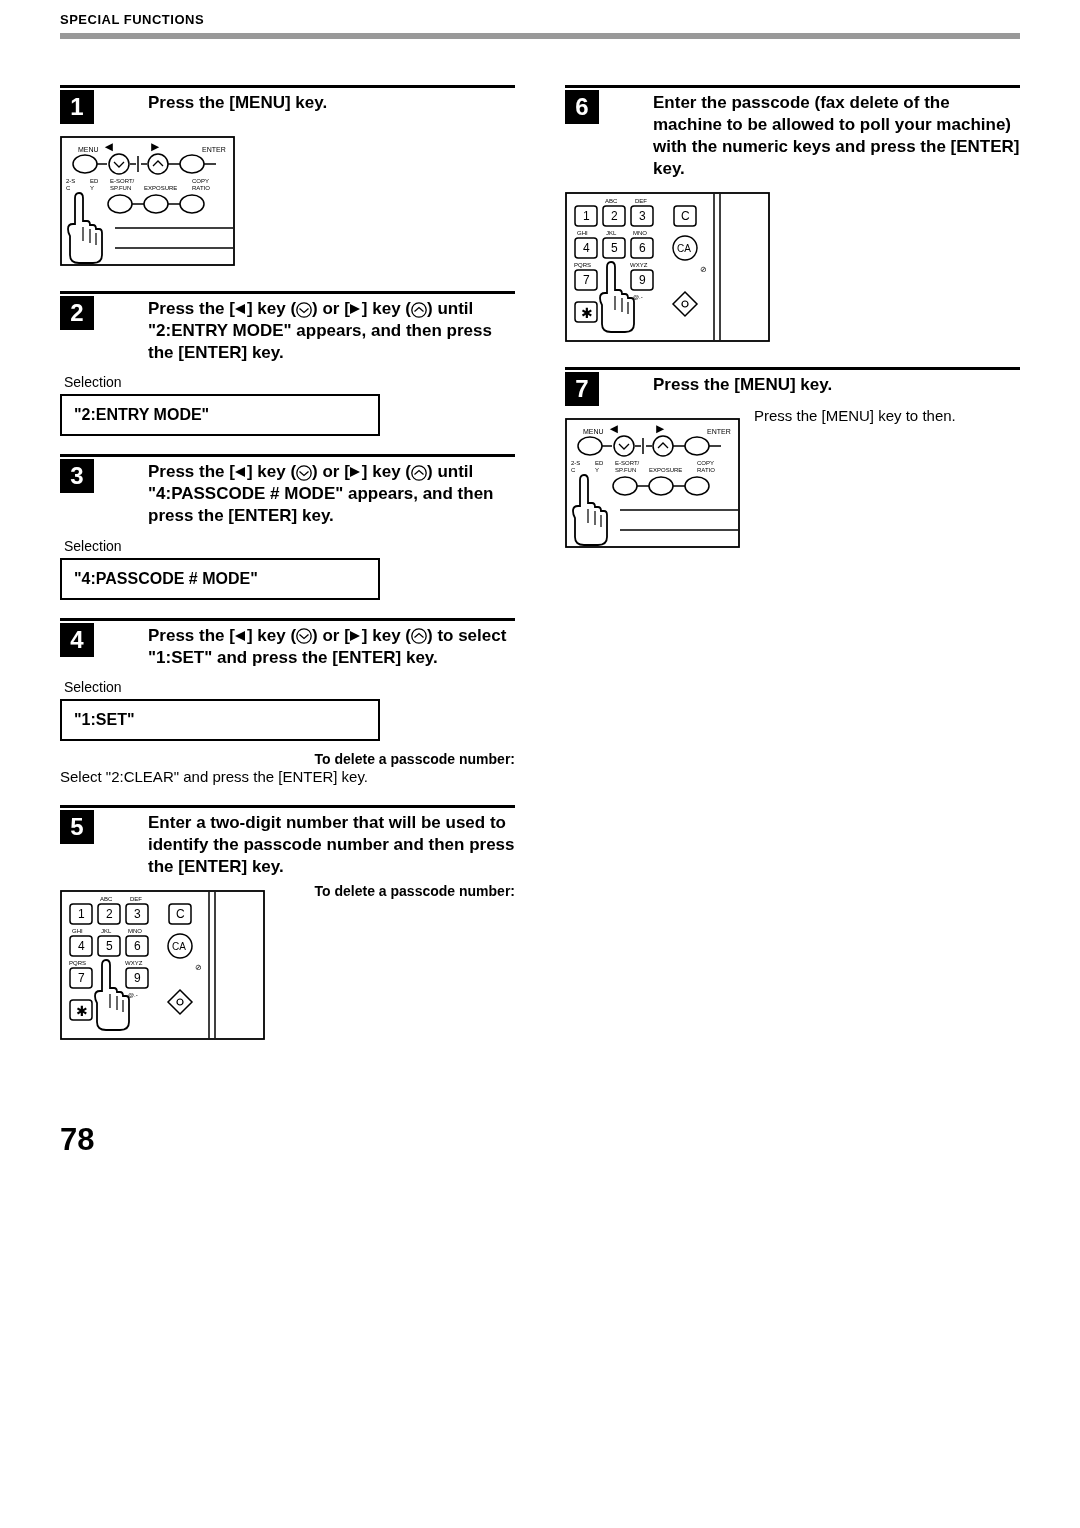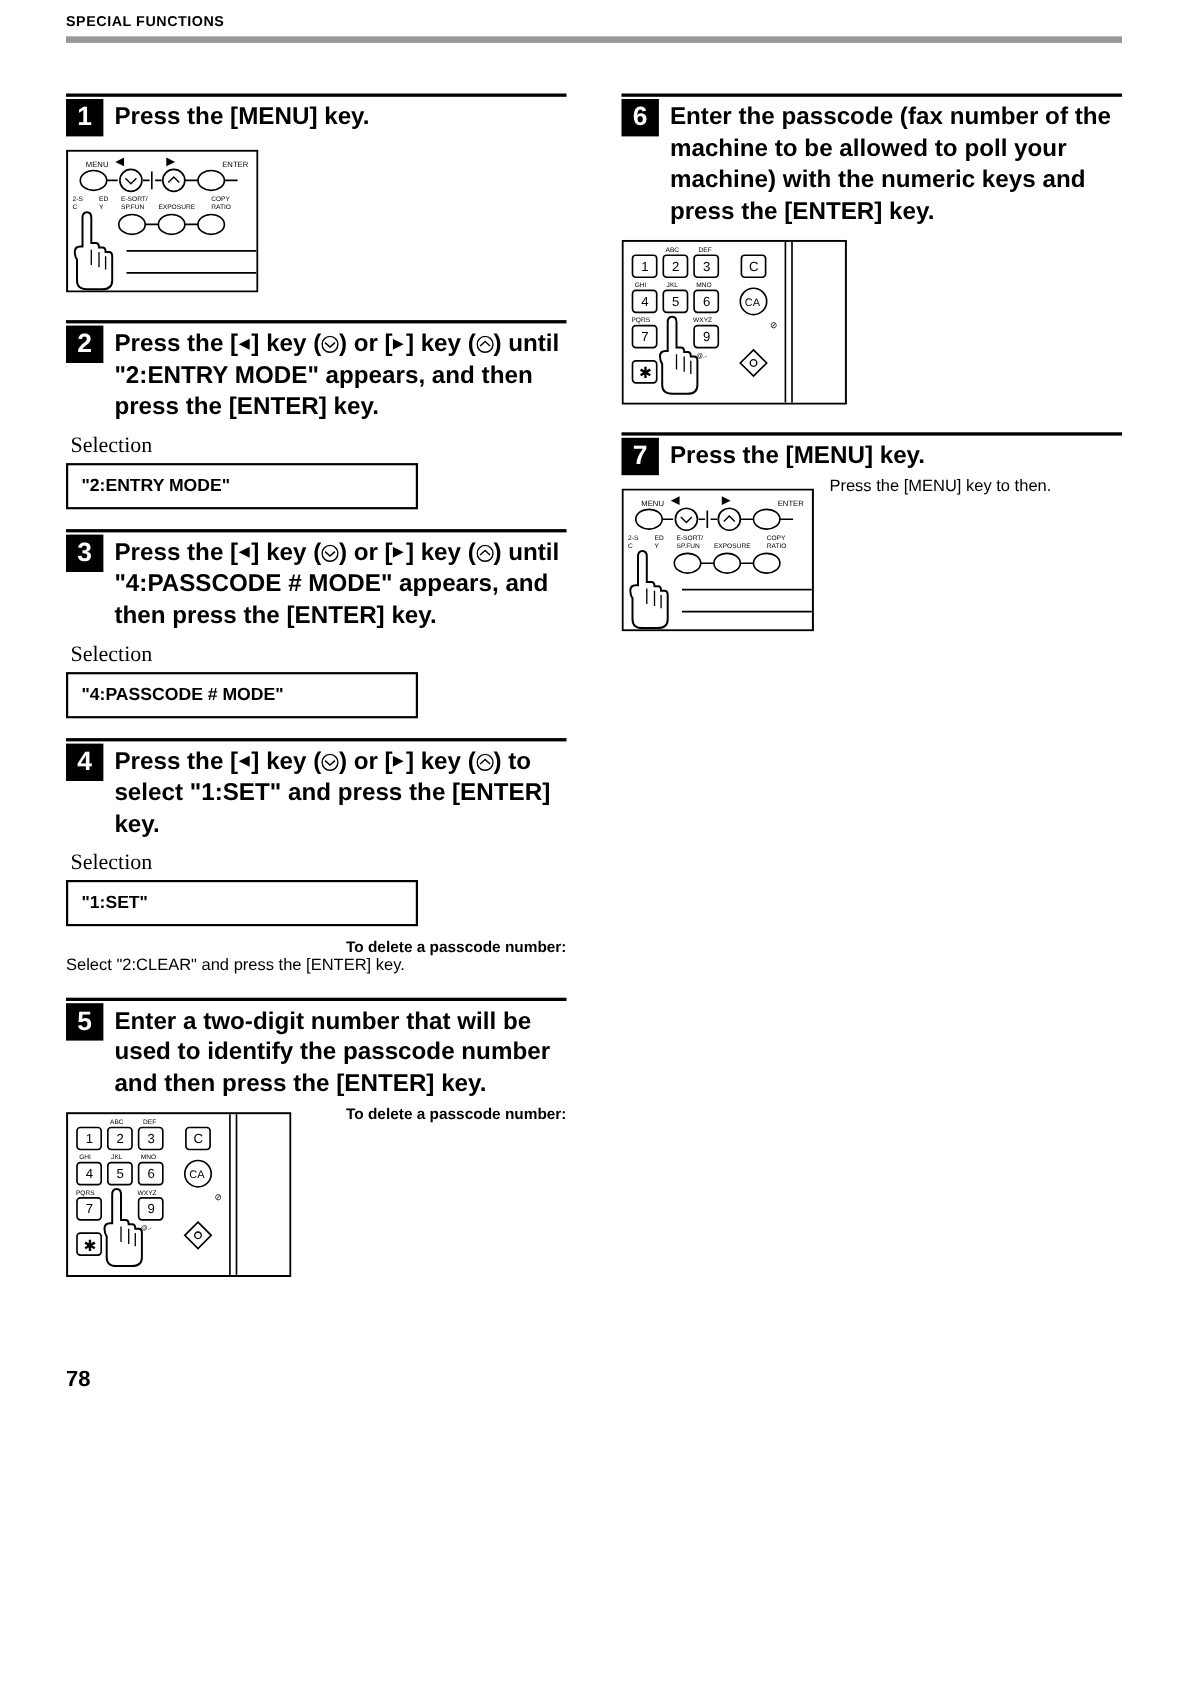--- a/index.html
+++ b/index.html
@@ -56,33 +56,33 @@
     color: #fff;
     font-size: 24px;
     font-weight: bold;
     display: flex;
     align-items: center;
     justify-content: center;
     flex-shrink: 0;
     margin-right: 10px;
   }
   .step-text {
-    font-size: 22px;
+    font-size: 17px;
     font-weight: bold;
     line-height: 1.3;
     padding-top: 2px;
+    margin-left: 44px;
   }
   .inline-icon {
     display: inline-block;
     vertical-align: middle;
   }
   .selection-label {
-    font-size: 20px;
+    font-size: 14px;
     margin: 10px 0 4px 4px;
-    font-family: Liberation Serif, serif;
   }
   .selection-box {
     border: 2px solid #000;
     padding: 10px 12px;
     font-size: 16px;
     font-weight: bold;
     width: 320px;
     box-sizing: border-box;
     margin-bottom: 10px;
   }
@@ -100,21 +100,21 @@
     display: flex;
     gap: 14px;
     align-items: flex-start;
   }
   .side-text {
     flex: 1;
     font-size: 15px;
     line-height: 1.35;
   }
   .page-num {
-    font-size: 20px;
+    font-size: 31px;
     font-weight: bold;
     margin-top: 60px;
   }
   .diagram-panel {
     width: 175px;
     height: 130px;
     margin: 12px 0 4px 0;
   }
   .diagram-keypad {
     width: 205px;
@@ -349,21 +349,21 @@
         </div>
       </div>
     </div>
 
     <div class="col">
       <hr class="top-rule">
 
       <div class="step">
         <div class="step-head">
           <div class="step-num">6</div>
-          <div class="step-text">Enter the passcode (fax number of the machine to be allowed to poll your machine) with the numeric keys and press the [ENTER] key.</div>
+          <div class="step-text">Enter the passcode (fax delete of the machine to be allowed to poll your machine) with the numeric keys and press the [ENTER] key.</div>
         </div>
         <svg class="diagram-keypad" viewBox="0 0 205 150">
           <rect x="1" y="1" width="203" height="148" fill="#fff" stroke="#000" stroke-width="1.8"></rect>
           <text x="40" y="11" font-size="6">ABC</text>
           <text x="70" y="11" font-size="6">DEF</text>
           <rect x="10" y="14" width="22" height="20" rx="3" fill="none" stroke="#000" stroke-width="1.5"></rect>
             <text x="18" y="28" font-size="12">1</text>
           <rect x="38" y="14" width="22" height="20" rx="3" fill="none" stroke="#000" stroke-width="1.5"></rect>
             <text x="46" y="28" font-size="12">2</text>
           <rect x="66" y="14" width="22" height="20" rx="3" fill="none" stroke="#000" stroke-width="1.5"></rect>

